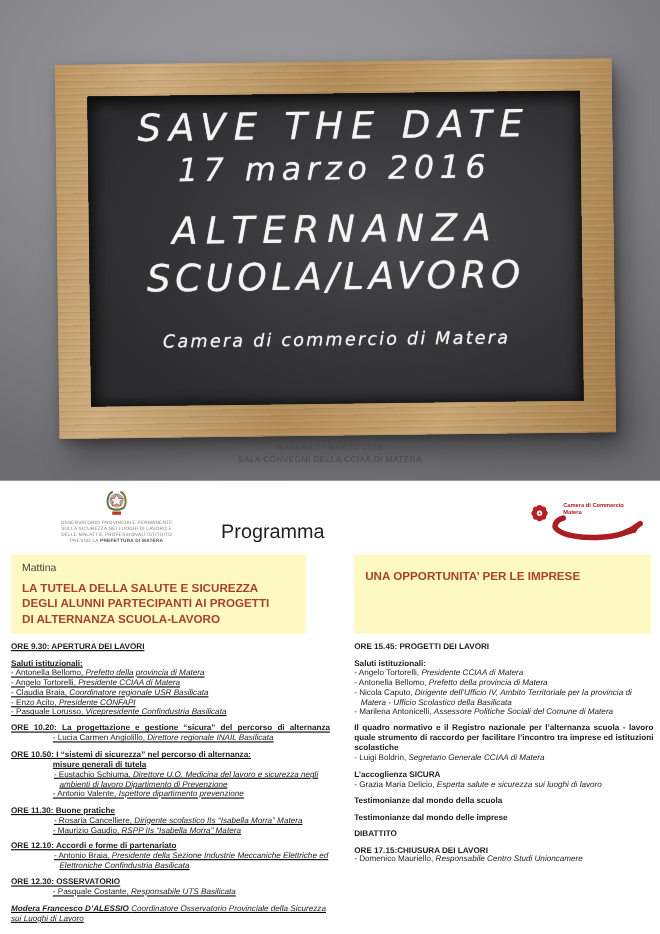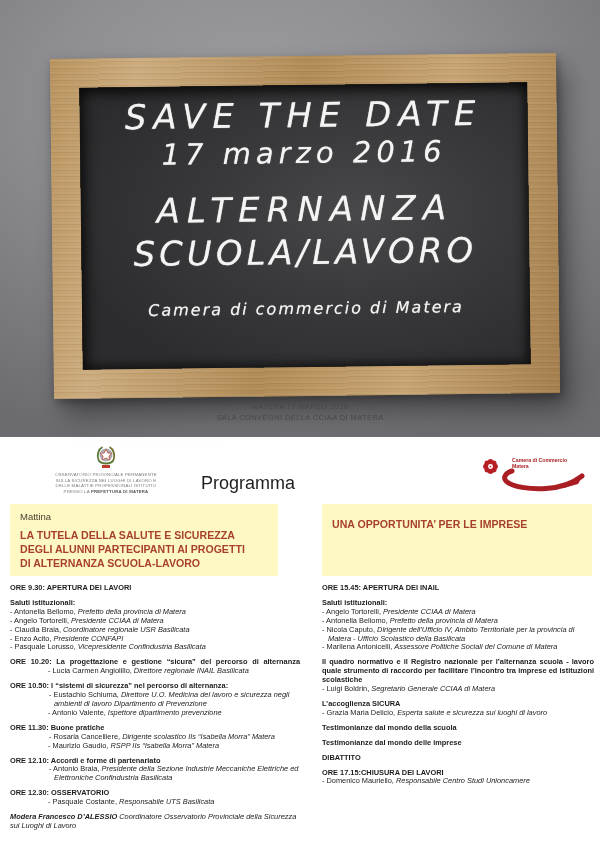--- a/index.html
+++ b/index.html
@@ -45,21 +45,21 @@
   
   .box{position:absolute;top:504px;height:72px;background:#fef9c3;box-sizing:border-box;
     padding:7px 10px;}
   .box-left{left:10px;width:268px;}
   .box-right{left:322px;width:270px;}
   .session{font-size:9.5px;color:#463e33;margin:0;}
   .box-title{font-size:10.6px;font-weight:bold;color:#a8402e;line-height:13.8px;margin-top:7px;}
 
   
   .col{position:absolute;top:584px;}
-  .col-left{left:10px;width:290px;}
+  .col-left{left:10px;width:290px;text-decoration:underline;}
   .col-right{left:322px;width:272px;}
   .blk{margin:0 0 6px 0;}
   .ln{margin:0;font-size:7.4px;line-height:8.9px;color:#1c1c1c;}
   .ln .b{font-weight:bold;}
   .ln .i{font-style:italic;}
   .jst{text-align:justify;}
   .jstl{text-align:justify;text-align-last:justify;}
   .ind2{padding-left:38px;}
   .hang{padding-left:6px;text-indent:-6px;}
   .ind2.hang{padding-left:44px;text-indent:-5px;}
@@ -154,20 +154,21 @@
         <p class="ln ind0"><span>- Claudia Braia, </span><span class="i">Coordinatore regionale USR Basilicata</span></p>
         <p class="ln ind0"><span>- Enzo Acito, </span><span class="i">Presidente CONFAPI</span></p>
         <p class="ln ind0"><span>- Pasquale Lorusso, </span><span class="i">Vicepresidente Confindustria Basilicata</span></p>
       </div>
       <div class="blk">
         <p class="ln ind0 jstl"><span class="b">ORE 10.20: La progettazione e gestione “sicura” del percorso di alternanza</span></p>
         <p class="ln ind2"><span>- Lucia Carmen Angiolillo, </span><span class="i">Direttore regionale INAIL Basilicata</span></p>
       </div>
       <div class="blk">
         <p class="ln ind0"><span class="b">ORE 10.50: I “sistemi di sicurezza” nel percorso di alternanza:</span></p>
+        <p class="ln ind2"><span class="b">misure generali di tutela</span></p>
         <p class="ln ind2 hang"><span>- Eustachio Schiuma, </span><span class="i">Direttore U.O. Medicina del lavoro e sicurezza negli ambienti di lavoro Dipartimento di Prevenzione</span></p>
         <p class="ln ind2"><span>- Antonio Valente, </span><span class="i">Ispettore dipartimento prevenzione</span></p>
       </div>
       <div class="blk">
         <p class="ln ind0"><span class="b">ORE 11.30: Buone pratiche</span></p>
         <p class="ln ind2 hang"><span>- Rosaria Cancelliere, </span><span class="i">Dirigente scolastico IIs “Isabella Morra” Matera</span></p>
         <p class="ln ind2"><span>- Maurizio Gaudio, </span><span class="i">RSPP IIs “Isabella Morra” Matera</span></p>
       </div>
       <div class="blk">
         <p class="ln ind0"><span class="b">ORE 12.10: Accordi e forme di partenariato</span></p>
@@ -176,21 +177,21 @@
       <div class="blk">
         <p class="ln ind0"><span class="b">ORE 12.30: OSSERVATORIO</span></p>
         <p class="ln ind2"><span>- Pasquale Costante, </span><span class="i">Responsabile UTS Basilicata</span></p>
       </div>
       <div class="blk">
         <p class="ln ind0"><span class="b i">Modera Francesco D’ALESSIO </span><span class="i">Coordinatore Osservatorio Provinciale della Sicurezza sui Luoghi di Lavoro</span></p>
       </div>
     </div>
   <div class="col col-right">
       <div class="blk">
-        <p class="ln ind0"><span class="b">ORE 15.45: APERTURA DEI INAIL</span></p>
+        <p class="ln ind0"><span class="b">ORE 15.45: PROGETTI DEI LAVORI</span></p>
       </div>
       <div class="blk">
         <p class="ln ind0"><span class="b">Saluti istituzionali:</span></p>
         <p class="ln ind0"><span>- Angelo Tortorelli, </span><span class="i">Presidente CCIAA di Matera</span></p>
         <p class="ln ind0"><span>- Antonella Bellomo, </span><span class="i">Prefetto della provincia di Matera</span></p>
         <p class="ln ind0 hang"><span>- Nicola Caputo, </span><span class="i">Dirigente dell’Ufficio IV,  Ambito Territoriale per la provincia di Matera - Ufficio Scolastico della Basilicata</span></p>
         <p class="ln ind0"><span>- Marilena Antonicelli,  </span><span class="i">Assessore Politiche Sociali del Comune di Matera</span></p>
       </div>
       <div class="blk">
         <p class="ln ind0 jst"><span class="b">Il quadro normativo e il Registro nazionale per l’alternanza scuola - lavoro quale strumento di raccordo per facilitare l’incontro tra imprese ed istituzioni scolastiche</span></p>

